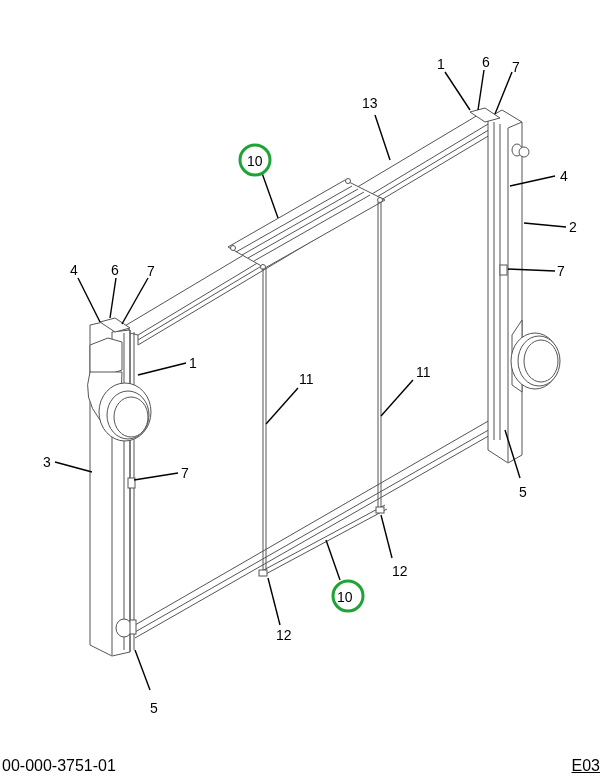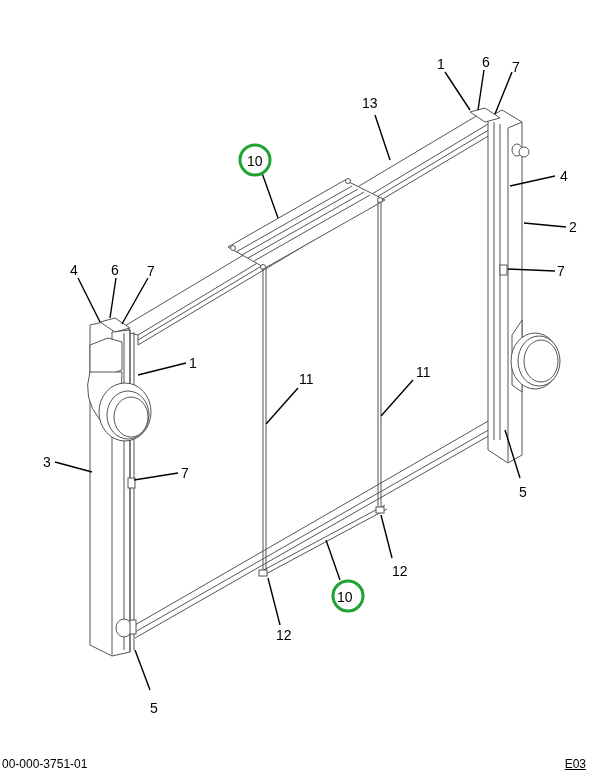--- a/index.html
+++ b/index.html
@@ -4,24 +4,24 @@
 <style>
   html, body { margin:0; padding:0; background:#ffffff; }
   body { width:610px; height:777px; position:relative; overflow:hidden;
          font-family:"Liberation Sans", sans-serif; }
   #diagram { position:absolute; left:0; top:0; width:610px; height:777px; }
   .ln { stroke:#555; stroke-width:1; fill:none; }
   .fill { fill:#fff; stroke:#555; stroke-width:1; }
   .lead { stroke:#000; stroke-width:1.4; fill:none; }
   .callout { font-family:"Liberation Sans", sans-serif; font-size:14px; fill:#000; }
   .hl { fill:none; stroke:#1fa335; stroke-width:3; }
-  .footer { position:absolute; top:757px; font-size:12px; color:#000;
+  .footer { position:absolute; top:757px; font-size:16px; color:#000;
             font-family:"Liberation Sans", sans-serif; }
   #footer-left { left:2px; }
-  #footer-right { right:24px;text-decoration:underline; }
+  #footer-right { right:10px;text-decoration:underline; }
 </style>
 </head>
 <body>
 
 <svg id="diagram" viewBox="0 0 610 777" xmlns="http://www.w3.org/2000/svg">
 
   <g>
     <polygon class="fill" points="118,330 478,115 498,118 138,335"></polygon>
     <line class="ln" x1="138" y1="335" x2="138" y2="345"></line>
     <line class="ln" x1="138" y1="345" x2="490" y2="135"></line>

